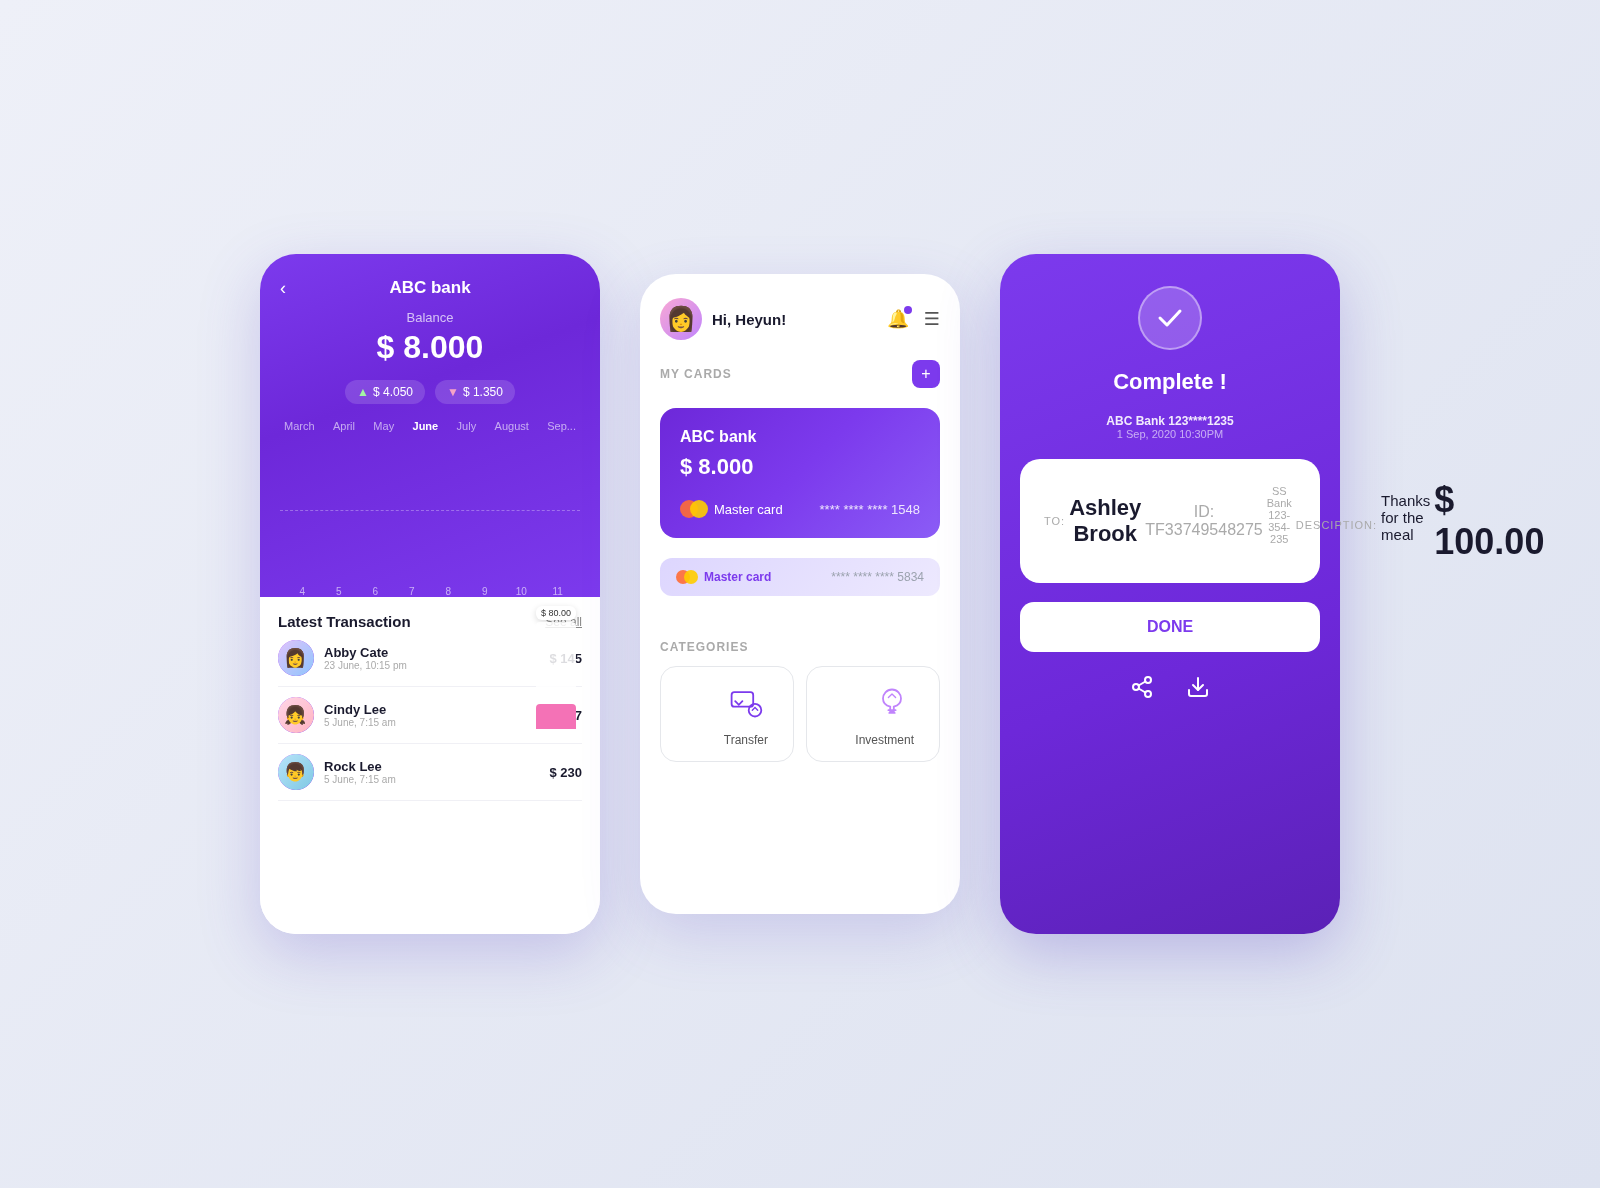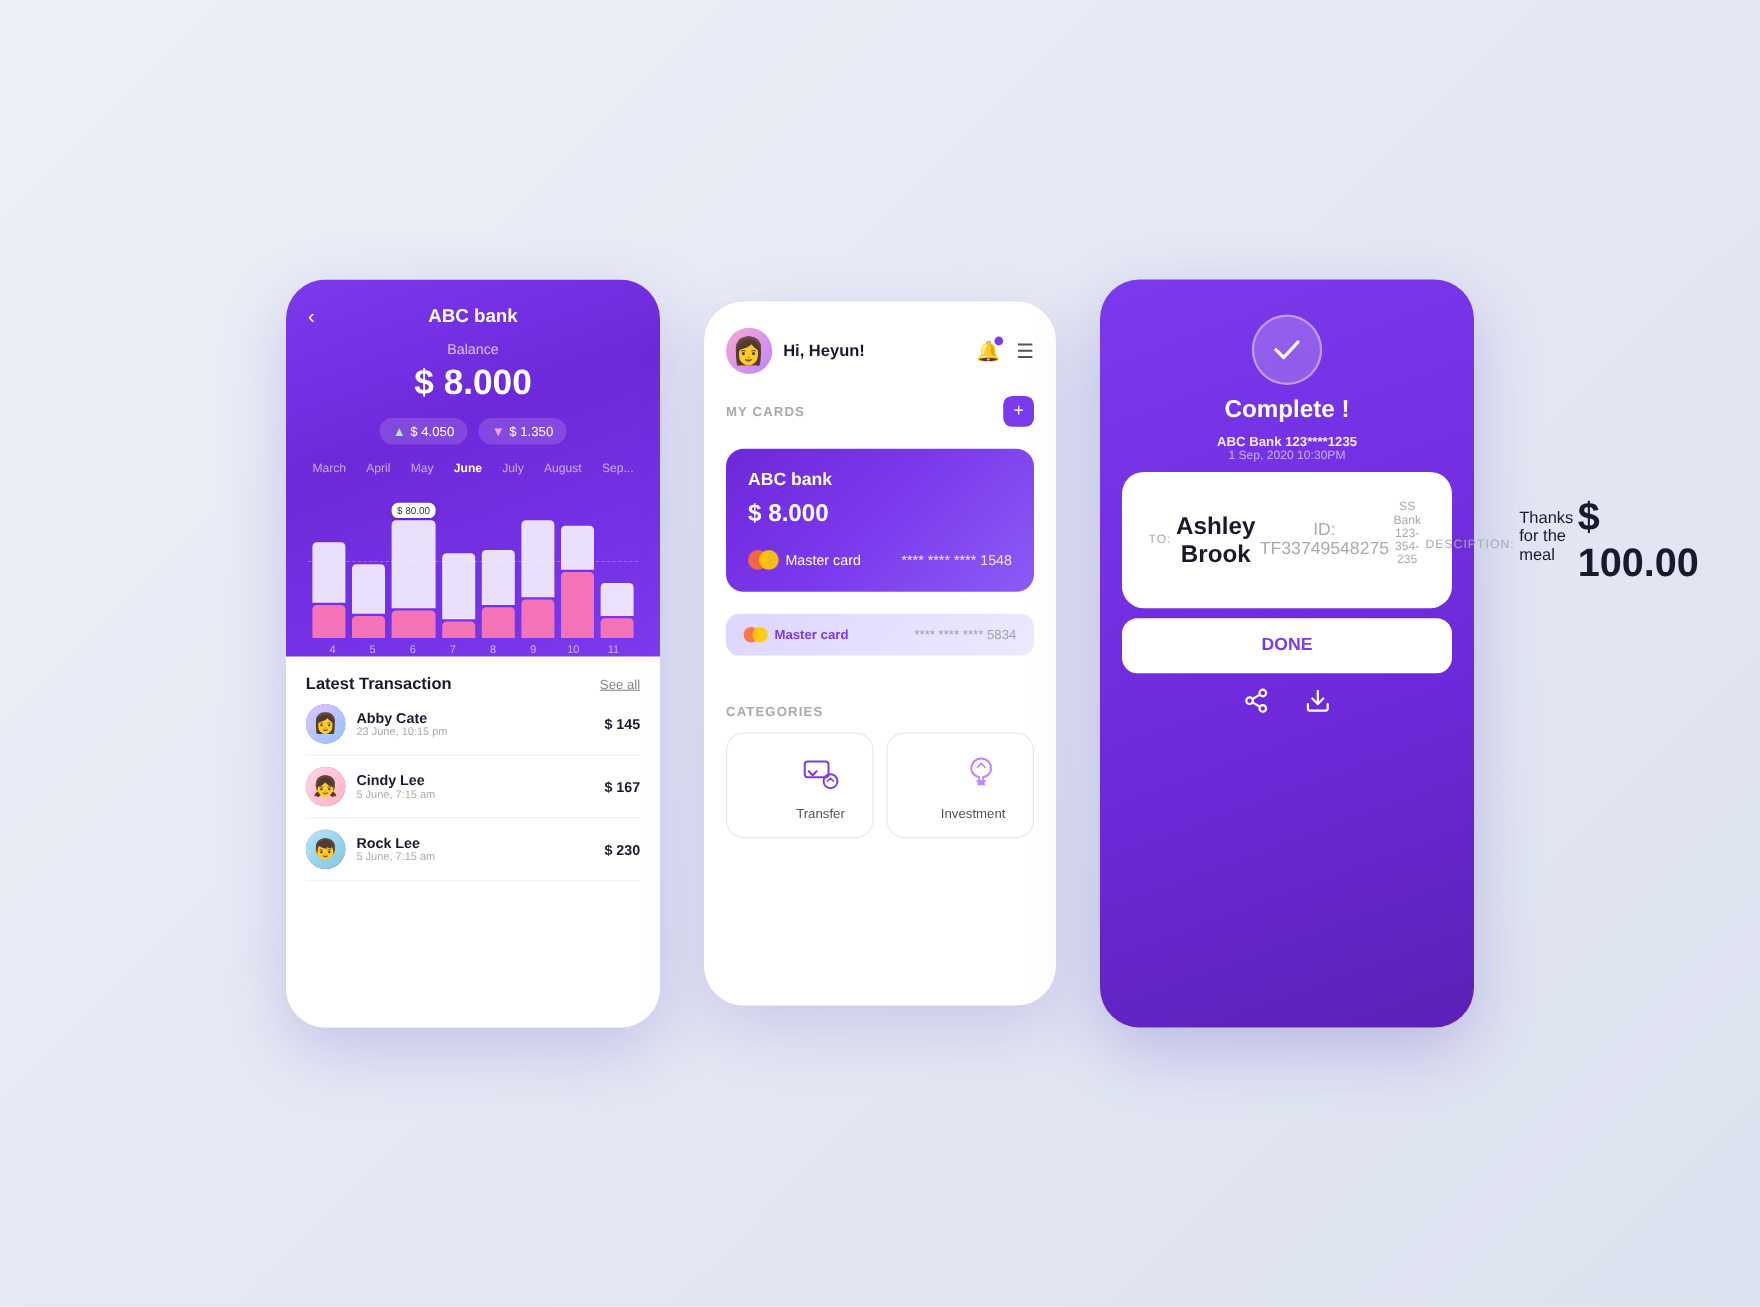--- a/index.html
+++ b/index.html
@@ -125,20 +125,21 @@
       left: 0; right: 0;
       border-top: 1px dashed rgba(255,255,255,0.3);
     }
 
     .bars-container {
       display: flex;
       align-items: flex-end;
       height: 100%;
       gap: 6px;
       position: relative;
+      flex-direction: column;
     }
 
     .bar-group {
       display: flex;
       flex-direction: column;
       align-items: center;
       gap: 2px;
       flex: 1;
     }
 
@@ -453,21 +454,21 @@
     .screen3 {
       width: 340px;
       height: 680px;
       border-radius: 36px;
       background: linear-gradient(160deg, #7c3aed 0%, #6d28d9 60%, #5b21b6 100%);
       box-shadow: 0 20px 60px rgba(100,80,200,0.3);
       display: flex;
       flex-direction: column;
       align-items: center;
       padding: 32px 20px 24px;
-      gap: 9px;
+      gap: 19px;
     }
 
     .s3-complete-icon {
       width: 64px;
       height: 64px;
       border-radius: 50%;
       background: rgba(255,255,255,0.2);
       display: flex;
       align-items: center;
       justify-content: center;

